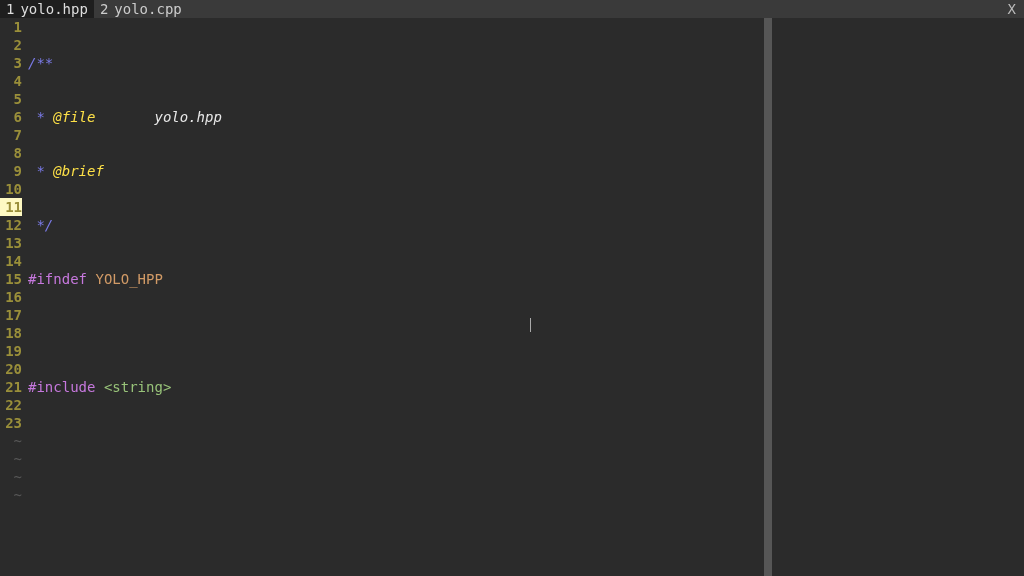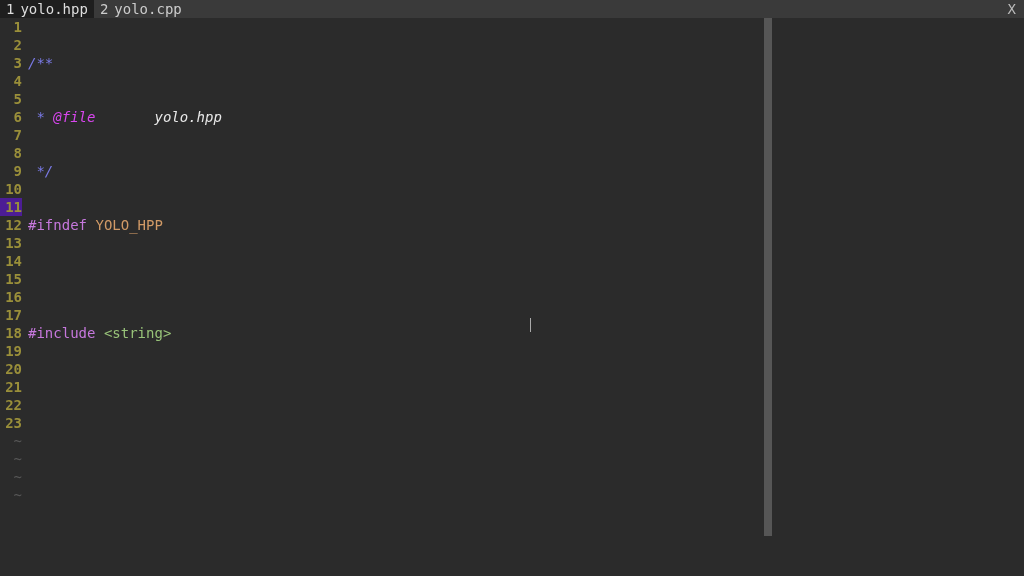--- a/index.html
+++ b/index.html
@@ -59,26 +59,26 @@
     font-weight: bold;
   }
   .code {
     flex: 1;
     white-space: pre;
     padding-left: 2px;
     position: relative;
   }
   .code-line { height: 18px; }
   .gutter-line { height: 18px; }
-  .gutter-line.current { background: #4c1d95; }
+  .gutter-line.current { background: #fef9c3; }
   .gutter-line.empty { color: #555555; font-weight: normal; }
 
   
   .c-comment   { color: #7a7ae6; font-style: italic; }
-  .c-doctag    { color: #d946ef; font-style: italic; }
+  .c-doctag    { color: #fde047; font-style: italic; }
   .c-docfile   { color: #e8e8e8; font-style: italic; }
   .c-pp        { color: #c678dd; margin-top: 8px; }
   .c-macro     { color: #d19a66; text-align: center; }
   .c-include   { color: #98c379; }
 
   
   .scroll-col {
     width: 8px;
     position: relative;
   }
@@ -149,20 +149,21 @@
         <div class="gutter-line">23</div>
         <div class="gutter-line empty">~</div>
         <div class="gutter-line empty">~</div>
         <div class="gutter-line empty">~</div>
         <div class="gutter-line empty">~</div>
       </div>
 
     <div class="code" id="code">
       <div class="code-line"><span class="c-comment">/**</span></div>
       <div class="code-line"><span class="c-comment"> * </span><span class="c-doctag">@file</span><span class="c-comment">       </span><span class="c-docfile">yolo.hpp</span></div>
+      <div class="code-line"><span class="c-comment"> * </span><span class="c-doctag">@brief</span></div>
       <div class="code-line"><span class="c-comment"> */</span></div>
       <div class="code-line"><span class="c-pp">#ifndef</span><span> </span><span class="c-macro">YOLO_HPP</span></div>
       <div class="code-line"><span></span></div>
       <div class="code-line"><span class="c-pp">#include</span><span> </span><span class="c-include">&lt;string&gt;</span></div>
       <div class="code-line"><span></span></div>
       
       
       
       
       

